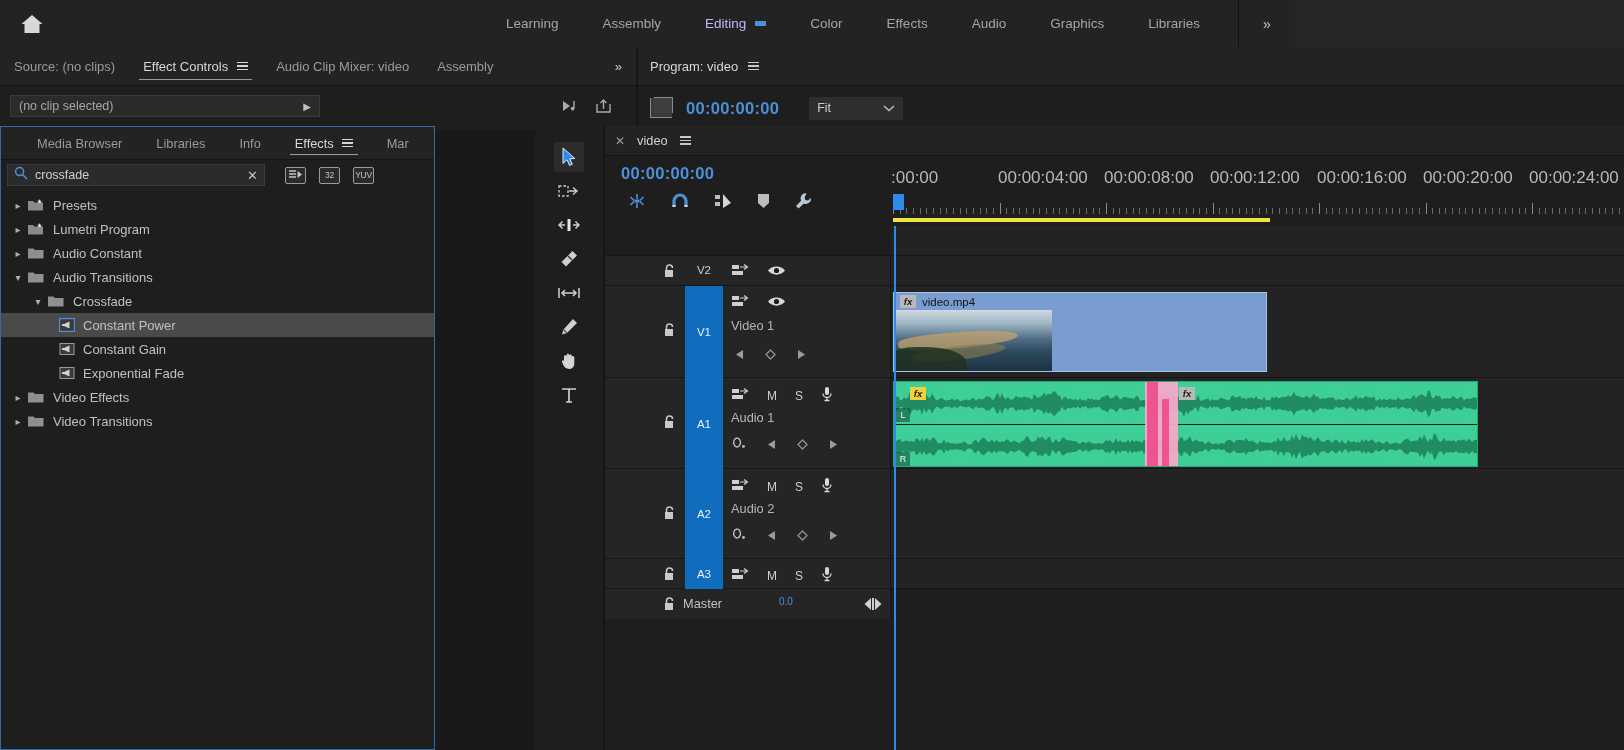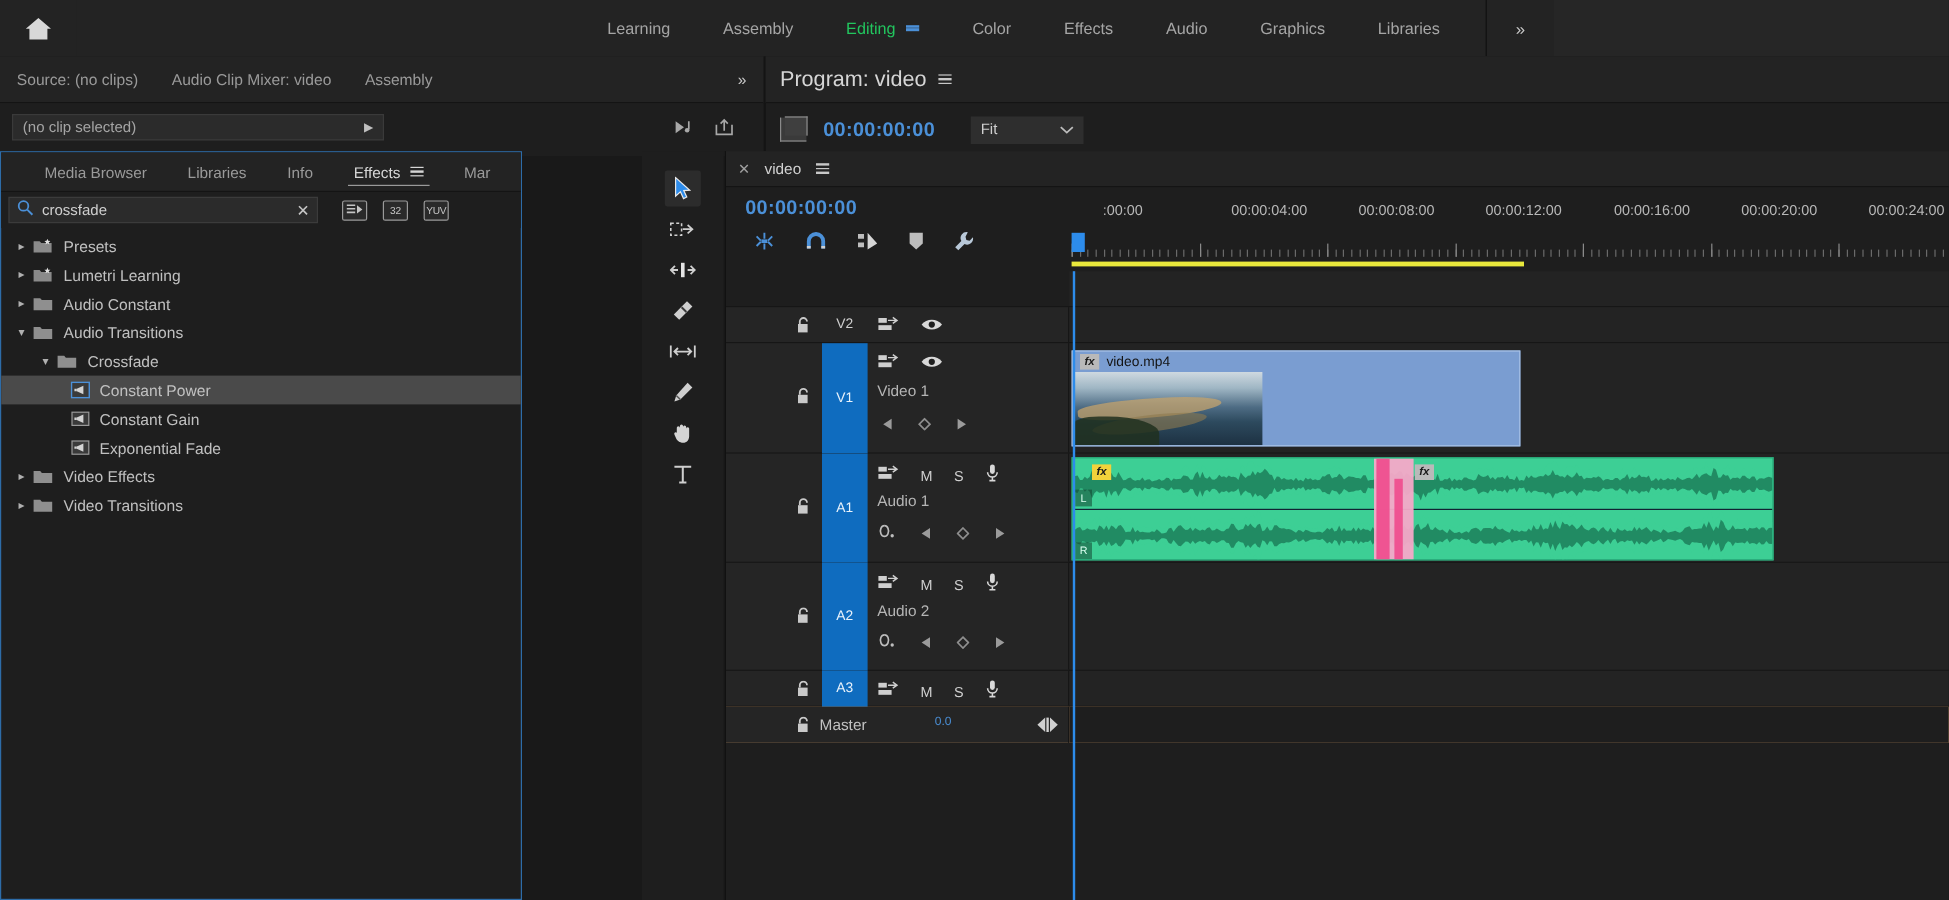--- a/index.html
+++ b/index.html
@@ -20,21 +20,21 @@
   .home-cell {
     width: 64px; height: 47px; display: flex; align-items: center; justify-content: center;
     background: #232323;
   }
   .home-icon svg { display: block; }
   .ws-tabs { display: flex; align-items: center; height: 47px; margin-left: 420px; }
   .ws-tab {
     font-size: 13.5px; color: #a5a5a5; padding: 0 22px; height: 47px;
     display: flex; align-items: center; white-space: nowrap; cursor: default;
   }
-  .ws-tab.active { color: #22c55e; }
+  .ws-tab.active { color: #c4b5fd; }
   .ws-tab .hamb { margin-left: 9px; display: inline-block; }
   .ws-sep { width: 1px; height: 47px; background: #111; margin-left: 16px; }
   .ws-more {
     width: 56px; height: 47px; display: flex; align-items: center; justify-content: center;
     color: #c8c8c8; font-size: 14px;
   }
   .topbar-tail { flex: 1; height: 47px; background: #262626; }
 
   
   .srcpanel {
@@ -70,21 +70,21 @@
 
   
   .progpanel {
     position: absolute; left: 637px; top: 47px; width: 987px; height: 83px;
     background: #1e1e1e; border-left: 1px solid #111;
   }
   .prog-tabrow {
     height: 39px; display: flex; align-items: center; padding-left: 12px;
     background: #232323; border-bottom: 1px solid #141414;
   }
-  .prog-title { font-size: 18px; color: #d6d6d6; }
+  .prog-title { font-size: 13px; color: #d6d6d6; }
   .prog-tabrow .hamb { margin-left: 10px; }
   .prog-body { height: 44px; display: flex; align-items: center; padding-left: 6px; }
   .prog-thumb {
     width: 22px; height: 20px; border: 1px solid #8a8a8a; border-top: none; border-right: none;
     background: #3a3a3a; margin-left: 6px; position: relative;
   }
   .prog-thumb::after{content:"";position:absolute;left:3px;right:-1px;top:-1px;bottom:4px;background:#3f3f3f;border-top:1px solid #8a8a8a;border-right:1px solid #8a8a8a;}
   .prog-tc { font-size: 16.5px; color: #4b90d8; margin-left: 14px; letter-spacing: .3px; font-weight: bold; }
   .fitsel {
     margin-left: 30px; width: 94px; height: 23px; background: #2e2e2e;
@@ -164,21 +164,21 @@
   .tl-name { font-size: 12.8px; color: #d2d2d2; }
   .tl-tabrow .hamb { margin-left: 12px; }
   .tl-head { height: 70px; position: relative; }
   .tl-tc {
     position: absolute; left: 16px; top: 8px;
     font-size: 16.5px; color: #4b90d8; font-weight: bold; letter-spacing: .3px;
   }
   .tl-tools { position: absolute; left: 22px; top: 36px; display: flex; gap: 23px; align-items: center; }
   .ruler { position: absolute; left: 286px; top: 0; right: 0; height: 70px; }
   .rlabels { position: absolute; left: 0; top: 12px; right: 0; height: 16px; }
-  .rlabel { position: absolute; font-size: 12px; color: #b8b8b8; white-space: nowrap; margin-left: 28px; }
+  .rlabel { position: absolute; font-size: 17px; color: #b8b8b8; white-space: nowrap; }
   .rticks { position: absolute; left: 0; top: 44px; right: 0; height: 14px; }
   .tick { position: absolute; bottom: 0; width: 1px; background: #6a6a6a; }
   .tick.min { height: 6px; }
   .tick.maj { height: 11px; background: #8a8a8a; }
   .workbar {
     position: absolute; left: 0; top: 62px; height: 4px; background: #e9e83c;
   }
   .playhead-top {
     position: absolute; top: 38px; width: 11px; height: 16px; background: #2d8ceb;
   }
@@ -280,20 +280,28 @@
         <span>»</span>
       </div>
     <div class="topbar-tail"></div>
   </div>
 
   <div class="srcpanel">
     <div class="srcpanel-tabs">
       <div class="ptab">
           <span>Source: (no clips)</span>
         </div>
+      <div class="ptab active">
+        <span>Effect Controls</span>
+        <span class="hamb">
+            <i></i>
+            <i></i>
+            <i></i>
+          </span>
+      </div>
       <div class="ptab">
           <span>Audio Clip Mixer: video</span>
         </div>
       <div class="ptab">
           <span>Assembly</span>
         </div>
       <div class="ptab-more"><span>»</span></div>
     </div>
     <div class="srcpanel-body">
       <div class="noclip">
@@ -407,21 +415,21 @@
       </div>
 
       <div class="fx-row">
         <span class="fx-twisty">▸</span>
         <span class="folder-ico">
           <svg width="18" height="14" viewBox="0 0 18 14">
               <path d="M1 3 h5 l1.4 1.6 H16 V12.5 H1 Z" fill="#8a8a8a"></path>
               <path d="M12.5 1 l.7 1.7 1.8.1-1.4 1.2.5 1.8-1.6-1-1.6 1 .5-1.8-1.4-1.2 1.8-.1z" fill="#e0e0e0"></path>
             </svg>
         </span>
-        <span>Lumetri Learning</span>
+        <span>Lumetri Program</span>
       </div>
 
       <div class="fx-row">
         <span class="fx-twisty">▸</span>
         <span class="folder-ico">
           <svg width="18" height="14" viewBox="0 0 18 14">
               <path d="M1 2.5 h5.5 l1.4 1.6 H16.5 V12.5 H1 Z" fill="#8f8f8f"></path>
             </svg>
         </span>
         <span>Audio Constant</span>

